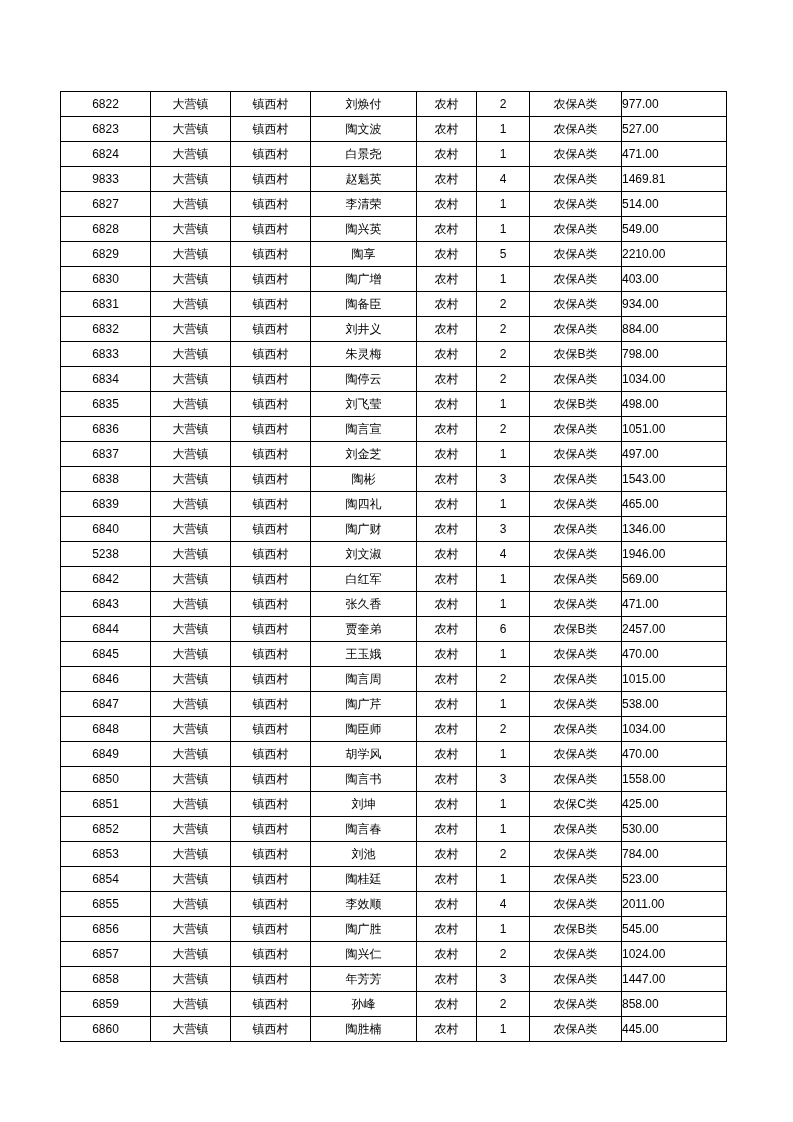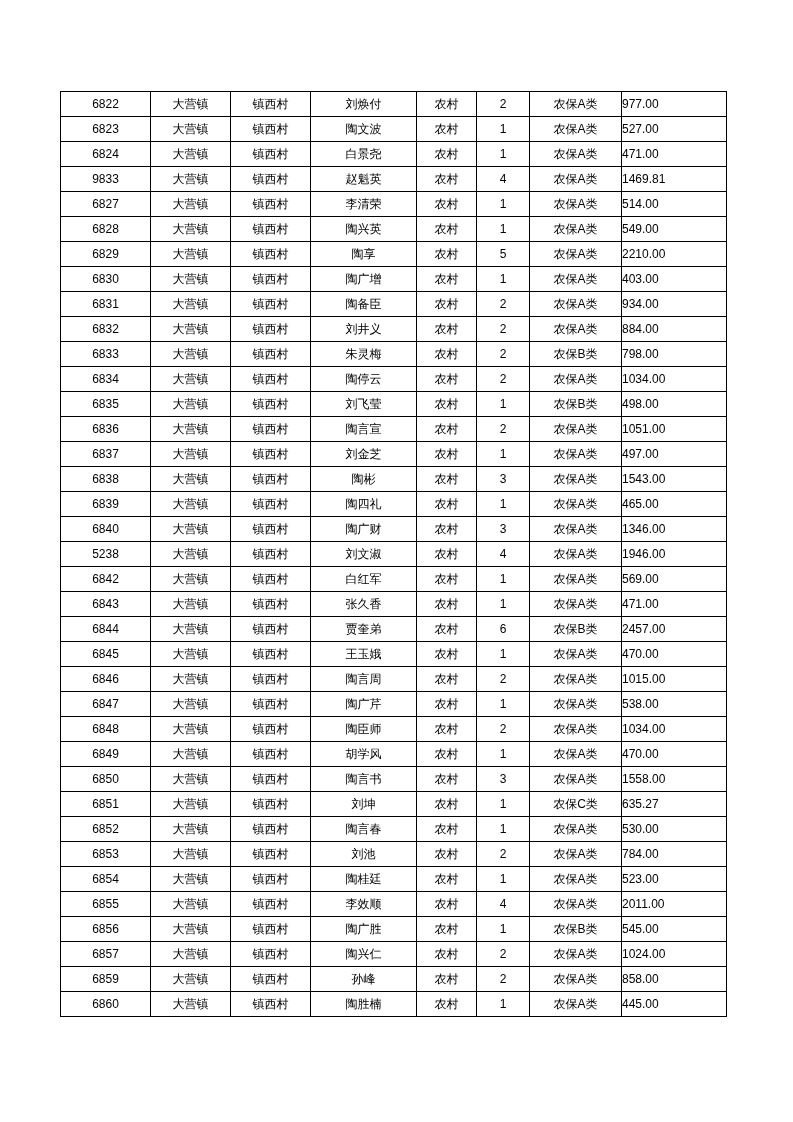--- a/index.html
+++ b/index.html
@@ -346,21 +346,21 @@
           <td class="amount">1558.00</td>
         </tr>
         <tr>
           <td>6851</td>
           <td>大营镇</td>
           <td>镇西村</td>
           <td>刘坤</td>
           <td>农村</td>
           <td>1</td>
           <td>农保C类</td>
-          <td class="amount">635.27</td>
+          <td class="amount">425.00</td>
         </tr>
         <tr>
           <td>6852</td>
           <td>大营镇</td>
           <td>镇西村</td>
           <td>陶言春</td>
           <td>农村</td>
           <td>1</td>
           <td>农保A类</td>
           <td class="amount">530.00</td>
@@ -407,20 +407,30 @@
         </tr>
         <tr>
           <td>6857</td>
           <td>大营镇</td>
           <td>镇西村</td>
           <td>陶兴仁</td>
           <td>农村</td>
           <td>2</td>
           <td>农保A类</td>
           <td class="amount">1024.00</td>
+        </tr>
+        <tr>
+          <td>6858</td>
+          <td>大营镇</td>
+          <td>镇西村</td>
+          <td>年芳芳</td>
+          <td>农村</td>
+          <td>3</td>
+          <td>农保A类</td>
+          <td class="amount">1447.00</td>
         </tr>
         <tr>
           <td>6859</td>
           <td>大营镇</td>
           <td>镇西村</td>
           <td>孙峰</td>
           <td>农村</td>
           <td>2</td>
           <td>农保A类</td>
           <td class="amount">858.00</td>

